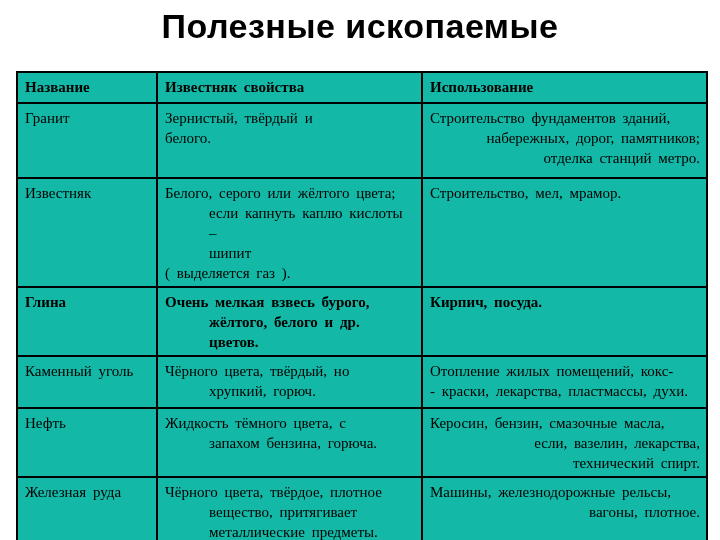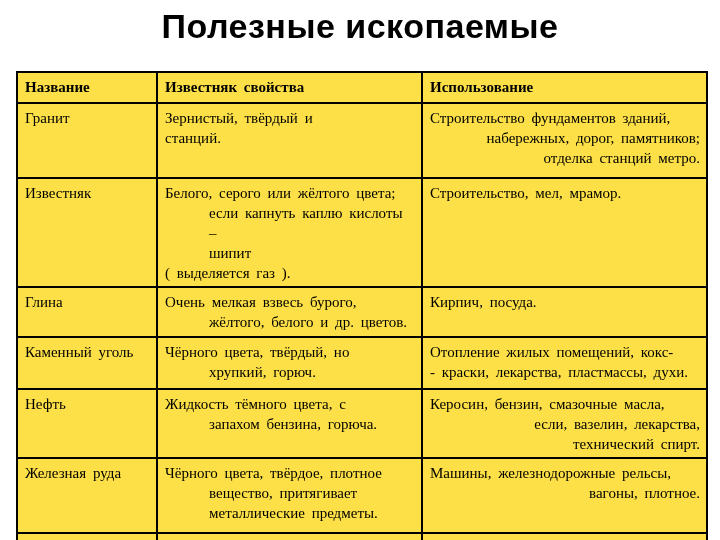--- a/index.html
+++ b/index.html
@@ -33,21 +33,21 @@
     width: 690px;
     border-collapse: collapse;
     table-layout: fixed;
     font-family: "Liberation Serif", "DejaVu Serif", serif;
     font-size: 15px;
     color: #000000;
   }
   table.minerals th,
   table.minerals td {
     border: 2px solid #000000;
-    background: #fde047;
+    background: #14b8a6;
     vertical-align: top;
     text-align: left;
     padding: 4px 6px 3px 7px;
     line-height: 20px;
     word-spacing: 3px;
     overflow: hidden;
   }
   table.minerals thead tr { height: 31px; }
   table.minerals th { font-weight: 700; }
   .line { white-space: pre-wrap; }
@@ -71,41 +71,41 @@
         <th>Название</th>
         <th>Известняк свойства</th>
         <th>Использование</th>
       </tr>
     </thead>
     <tbody id="table-body">
         <tr style="height: 75px;">
           <td class="name-cell">Гранит</td>
           <td class="props-cell">
             <div class="line">Зернистый, твёрдый и</div>
-            <div class="line">станций.</div>
+            <div class="line">белого.</div>
           </td>
           <td class="usage-cell">
             <div class="line">Строительство фундаментов зданий,</div>
             <div class="line ind">набережных, дорог, памятников;</div>
             <div class="line ind">отделка станций метро.</div>
           </td>
         </tr>
         <tr style="height: 84px;">
           <td class="name-cell">Известняк</td>
           <td class="props-cell">
             <div class="line">Белого, серого или жёлтого цвета;</div>
             <div class="line ind">если капнуть каплю кислоты –</div>
             <div class="line ind">шипит</div>
             <div class="line">( выделяется газ ).</div>
           </td>
           <td class="usage-cell">
             <div class="line">Строительство, мел, мрамор.</div>
           </td>
         </tr>
-        <tr style="height: 50px;">
+        <tr style="height: 50px; font-weight: bold;">
           <td class="name-cell">Глина</td>
           <td class="props-cell">
             <div class="line">Очень мелкая взвесь бурого,</div>
             <div class="line ind">жёлтого, белого и др. цветов.</div>
           </td>
           <td class="usage-cell">
             <div class="line">Кирпич, посуда.</div>
           </td>
         </tr>
         <tr style="height: 52px;">

